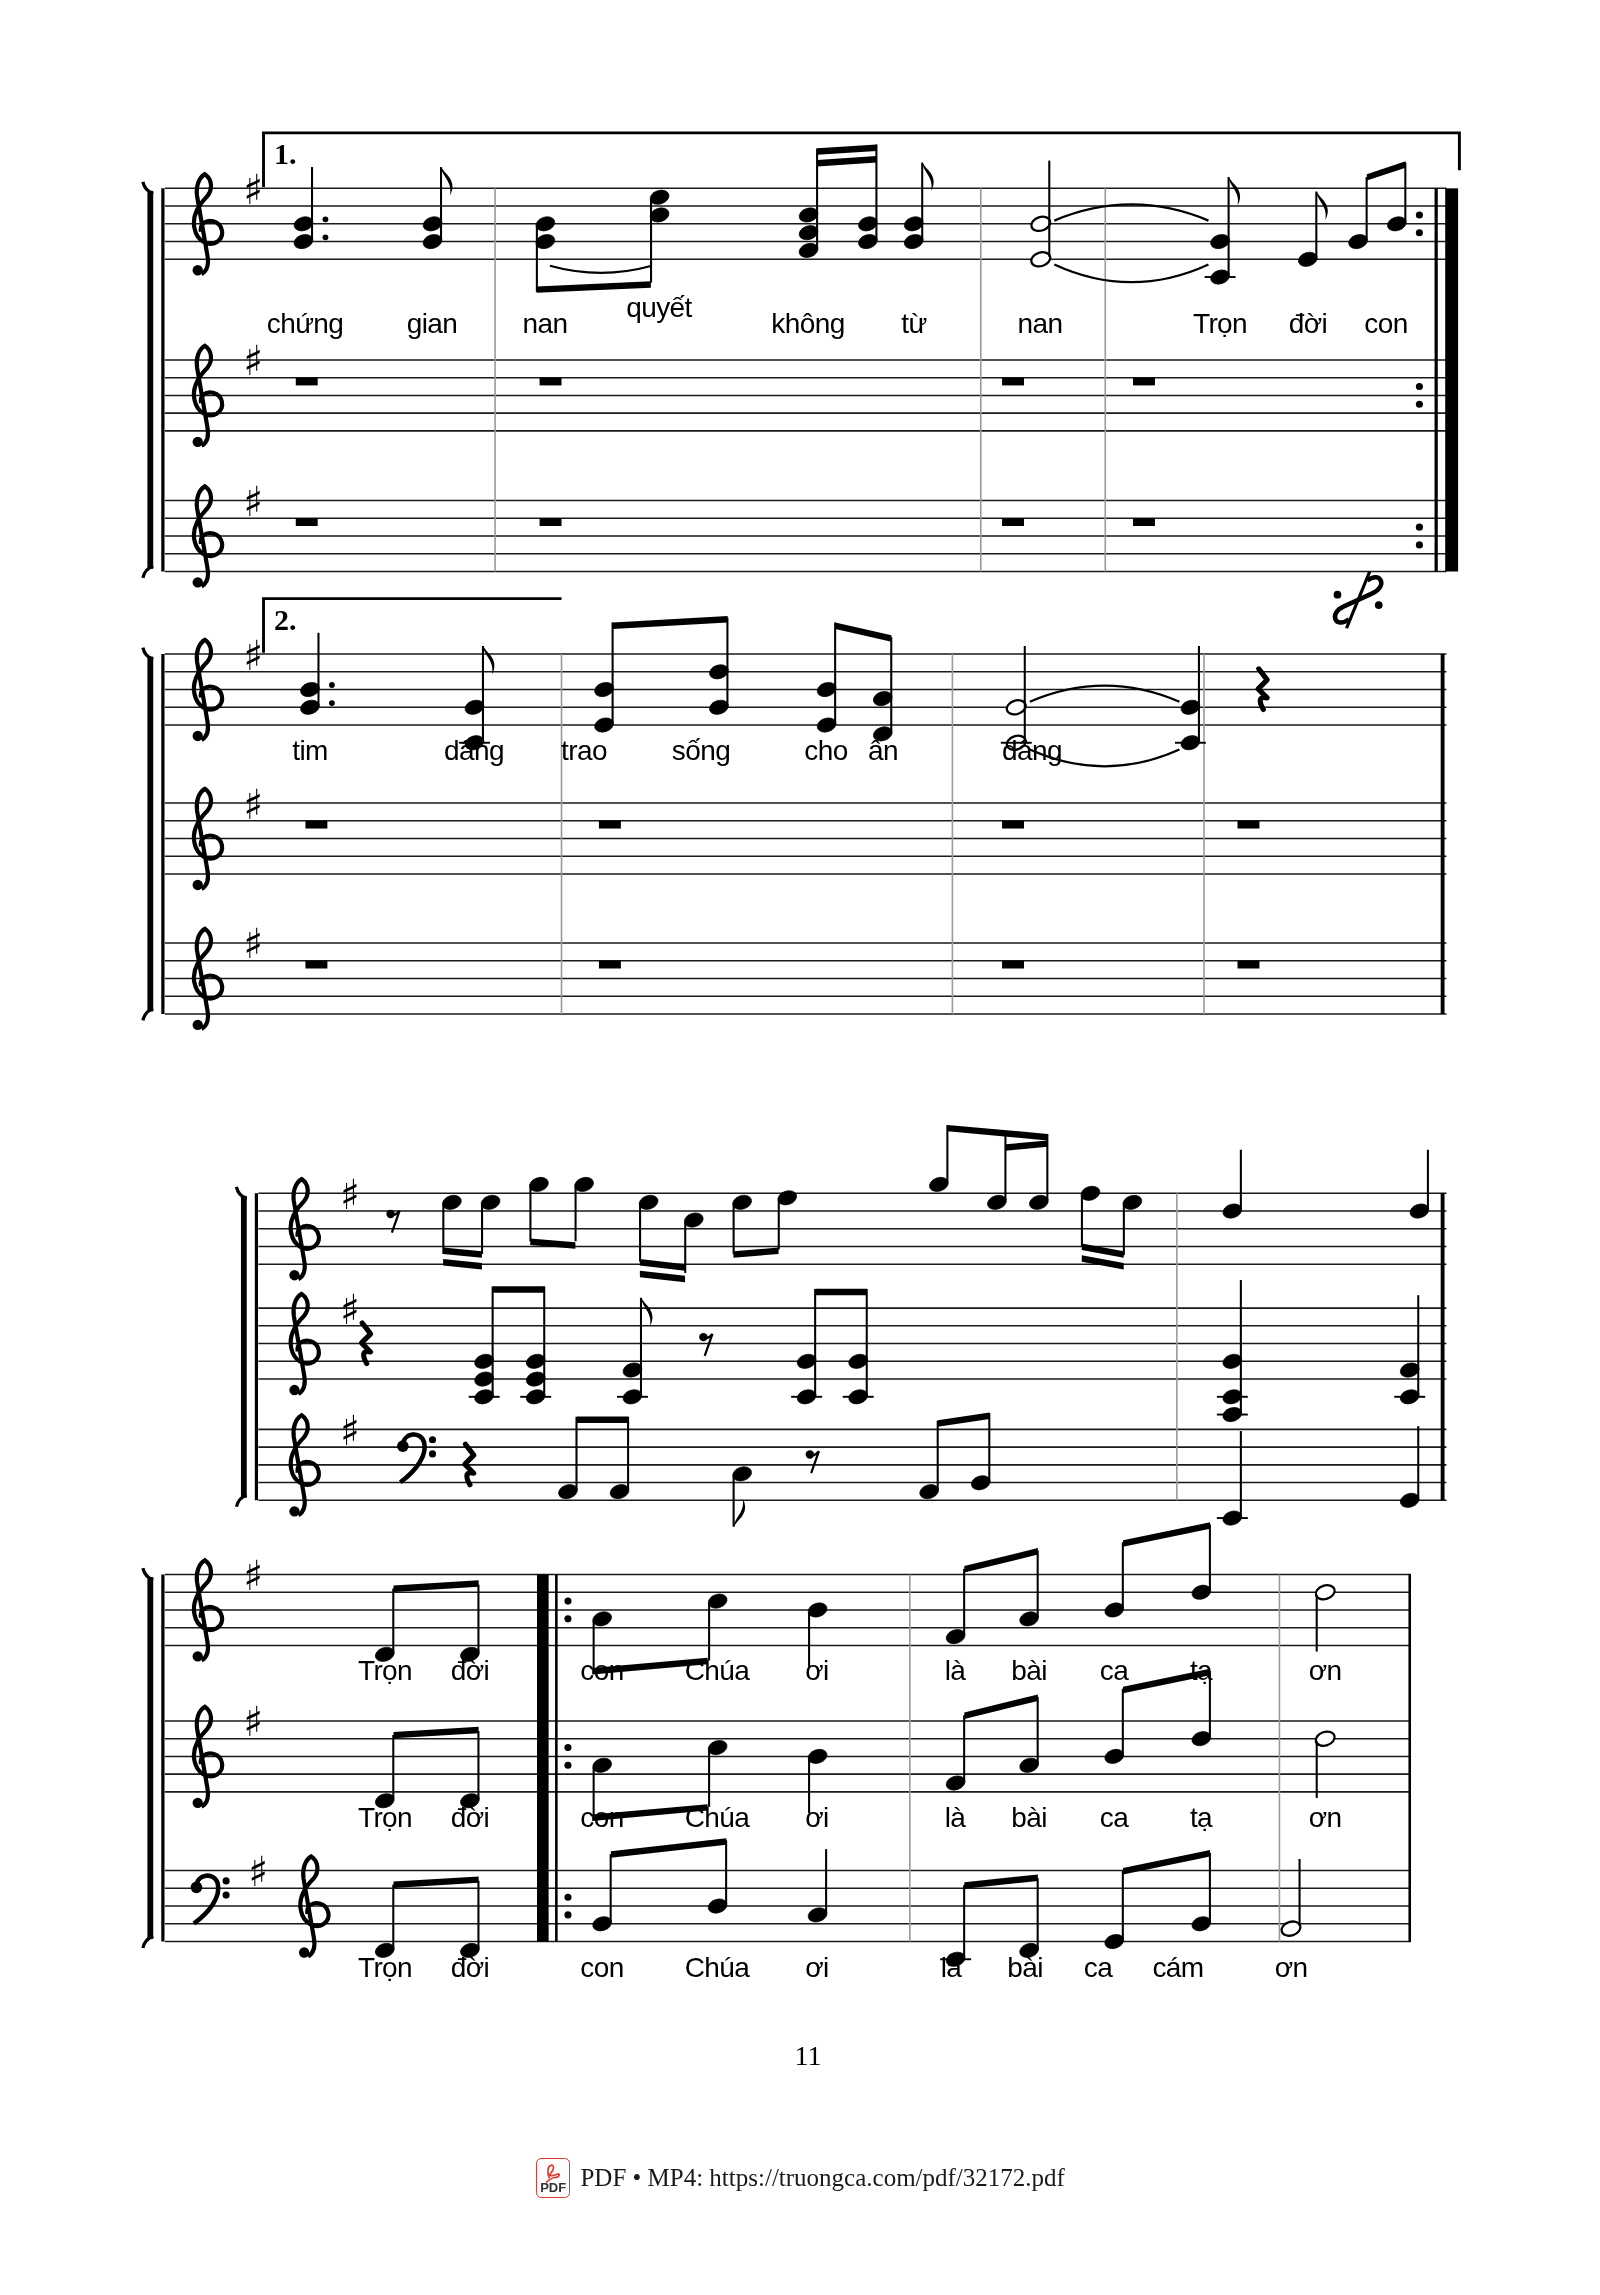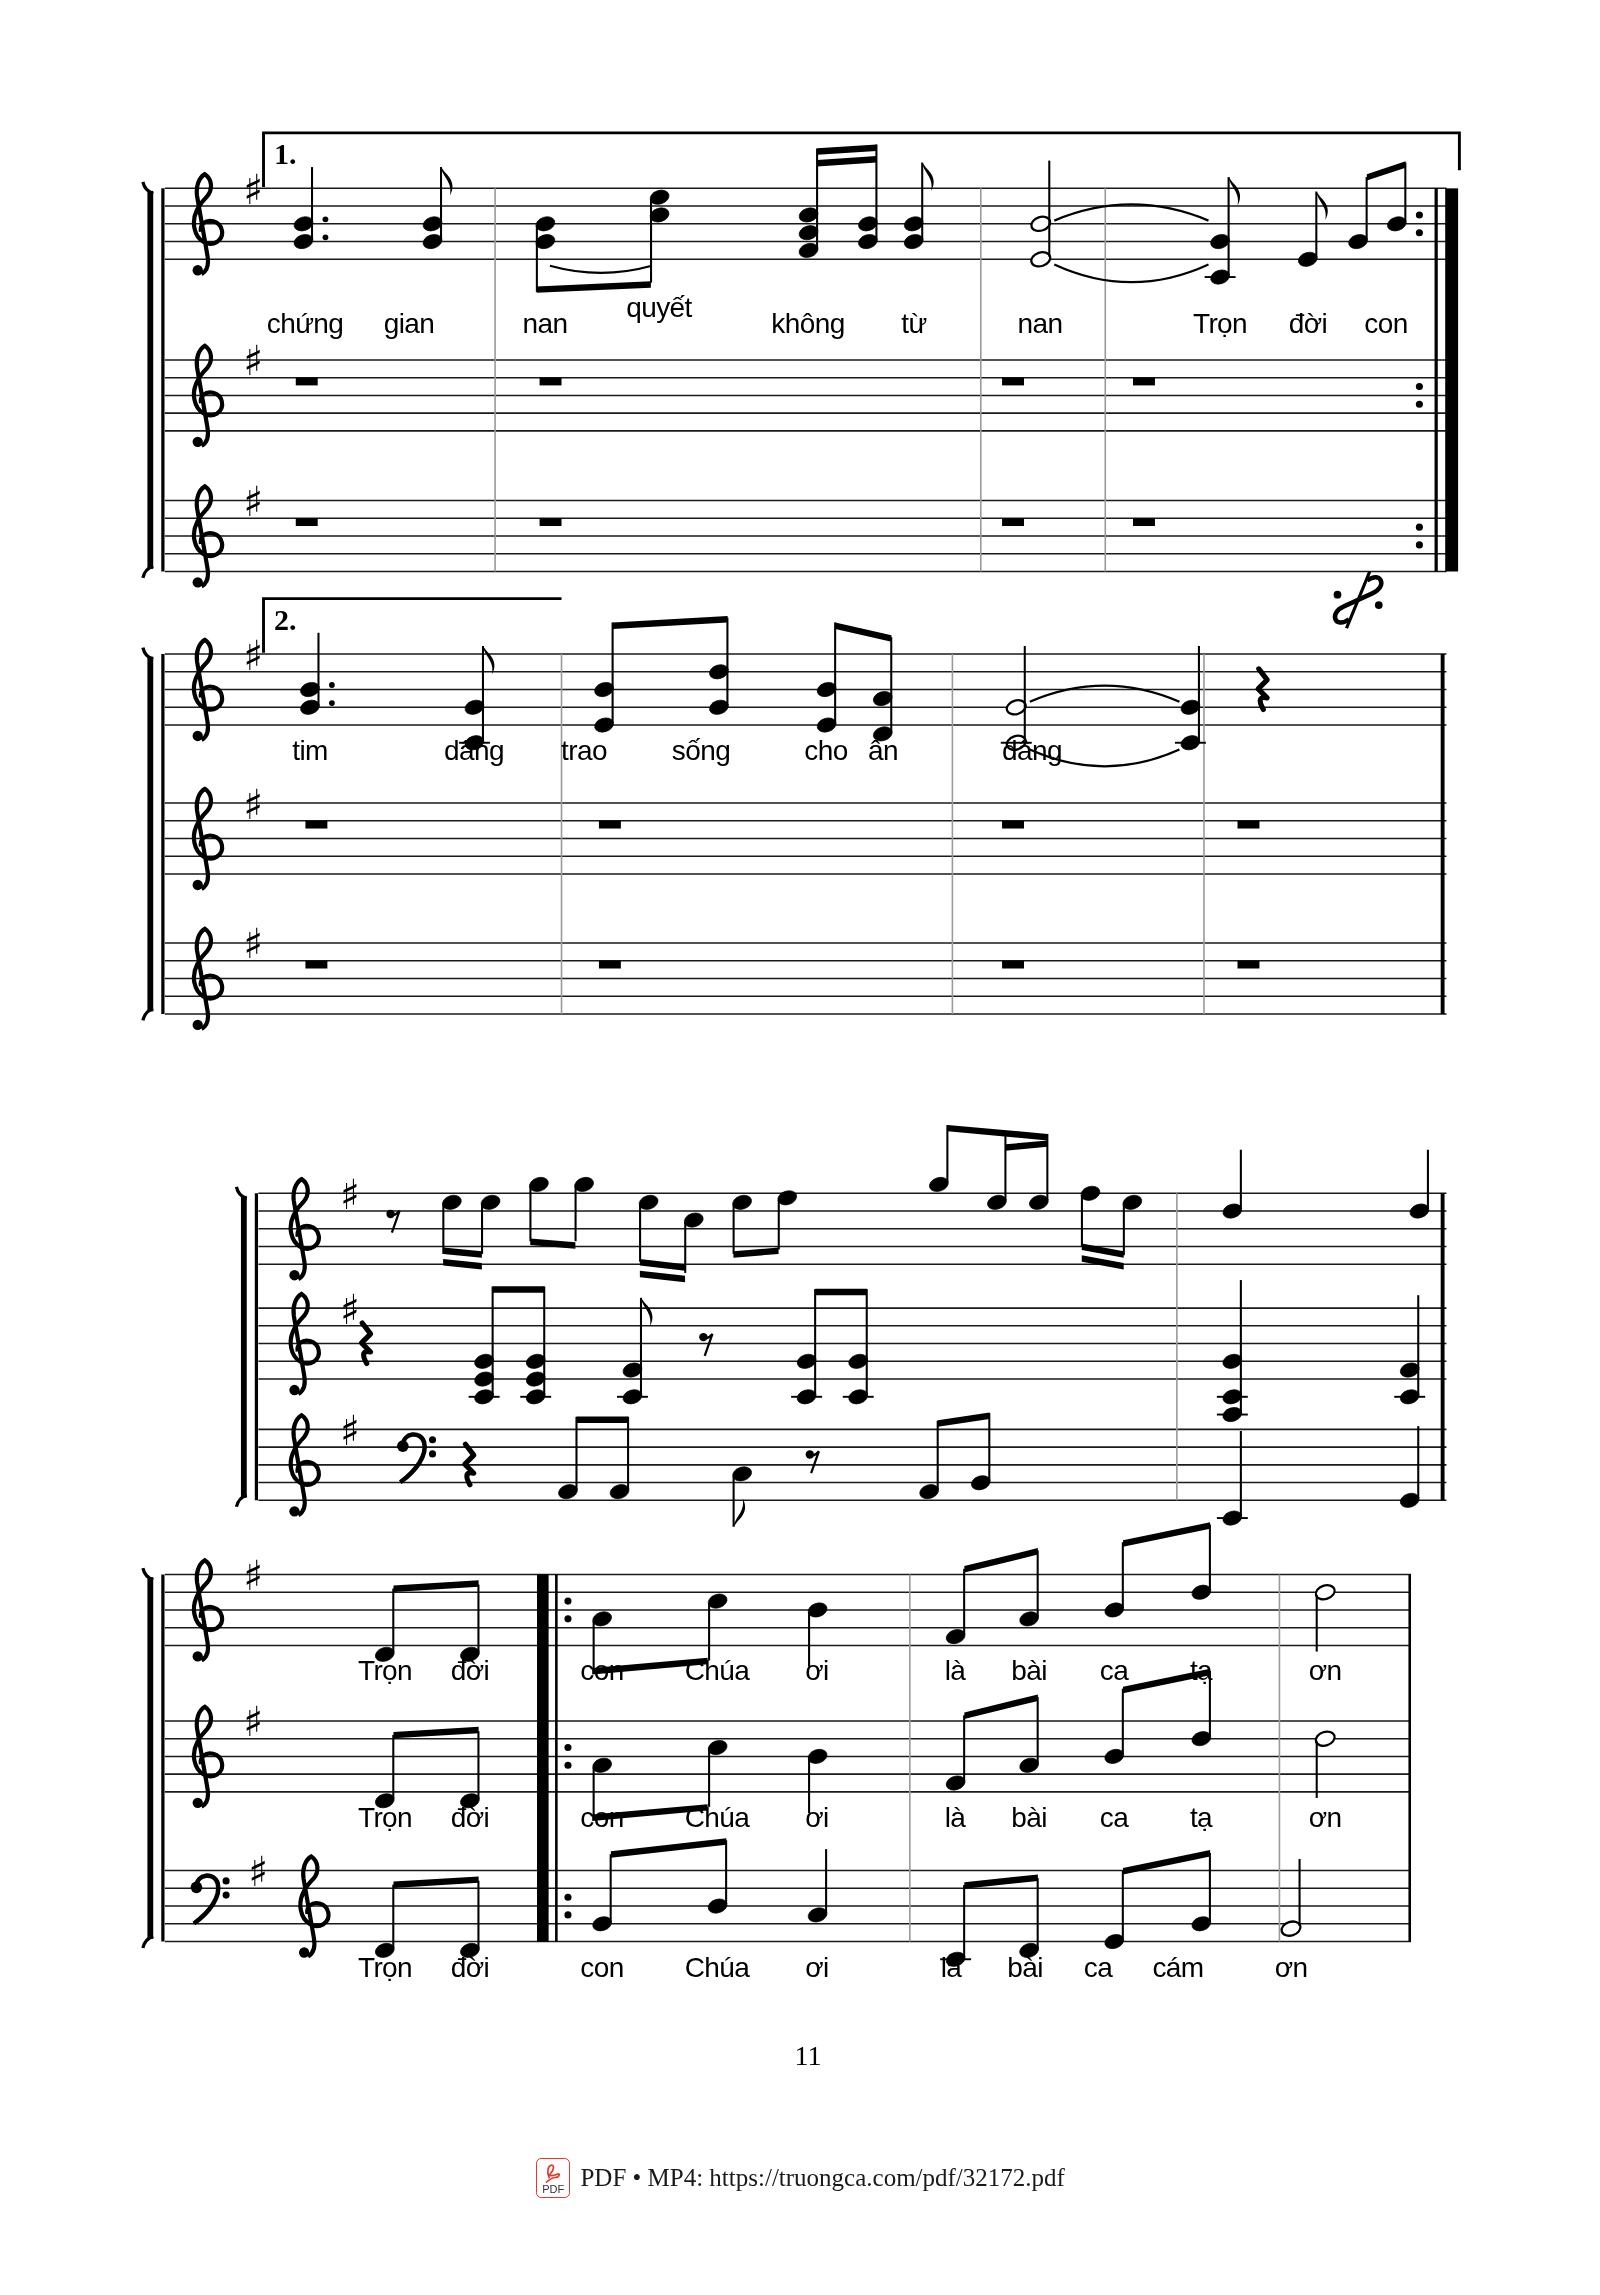--- a/index.html
+++ b/index.html
@@ -12,21 +12,21 @@
   #heading{position:absolute;left:150px;top:1097px;font-size:34px;font-weight:bold;
            font-family:"Liberation Serif",serif;letter-spacing:0.6px;white-space:nowrap;}
   #pagenum{position:absolute;left:0;right:0;top:2040px;text-align:center;font-size:28px;margin-left:15px;}
   #footer{position:absolute;left:0;right:0;top:2158px;display:flex;justify-content:center;
           align-items:center;gap:10.3px;}
   #footer .ftext{font-size:25px;color:#1a1a1a;}
   .pdf-badge{width:34px;height:40px;border:1.9px solid #e03a2f;border-radius:5.2px;background:#fdfdfd;
              display:flex;flex-direction:column;align-items:center;justify-content:flex-end;
              box-sizing:border-box;padding-bottom:1.9px;position:relative;}
   .pdf-badge .glyph{position:absolute;top:2.6px;left:6.5px;}
-  .pdf-badge .lbl{font-family:"Liberation Sans",sans-serif;font-size:11px;font-weight:normal;color:#333;}
+  .pdf-badge .lbl{font-family:"Liberation Sans",sans-serif;font-size:13px;font-weight:bold;color:#333;}
 </style>
 </head>
 <body>
 
 <div id="page">
 
   <svg id="music" width="1601" height="2295" viewBox="0 0 2481 3558">
       <rect x="228" y="296" width="9" height="586" fill="#000"></rect>
       <path d="M237,300 Q224,296 221,282" fill="none" stroke="#000" stroke-width="5"></path>
       <path d="M237,878 Q224,882 221,896" fill="none" stroke="#000" stroke-width="5"></path>
@@ -405,21 +405,21 @@
       <line x1="1875.2" y1="2979.5" x2="1875.2" y2="2872.5" stroke="#000" stroke-width="3.2"></line>
       <polygon points="1740.5,2896 1875.5,2868 1875.5,2878 1740.5,2906" fill="#000"></polygon>
       <ellipse cx="2001" cy="2990" rx="15" ry="10.5" transform="rotate(-18 2001 2990)" fill="#fff" stroke="#000" stroke-width="3.5"></ellipse>
       <line x1="2014.2" y1="2986" x2="2014.2" y2="2882" stroke="#000" stroke-width="3.2"></line>
     </svg>
 
   <span class="volta-label" style="left:274px;top:137px">1.</span>
   <span class="volta-label" style="left:274px;top:603px">2.</span>
 
   <span class="lyr" style="left:305px;top:308px">chứng</span>
-  <span class="lyr" style="left:409px;top:308px">gian</span>
+  <span class="lyr" style="left:432px;top:308px">gian</span>
   <span class="lyr" style="left:545px;top:308px">nan</span>
   <span class="lyr" style="left:659px;top:292px">quyết</span>
   <span class="lyr" style="left:808px;top:308px">không</span>
   <span class="lyr" style="left:914px;top:308px">từ</span>
   <span class="lyr" style="left:1040px;top:308px">nan</span>
   <span class="lyr" style="left:1220px;top:308px">Trọn</span>
   <span class="lyr" style="left:1308px;top:308px">đời</span>
   <span class="lyr" style="left:1386px;top:308px">con</span>
 
   <span class="lyr" style="left:310px;top:735px">tim</span>

